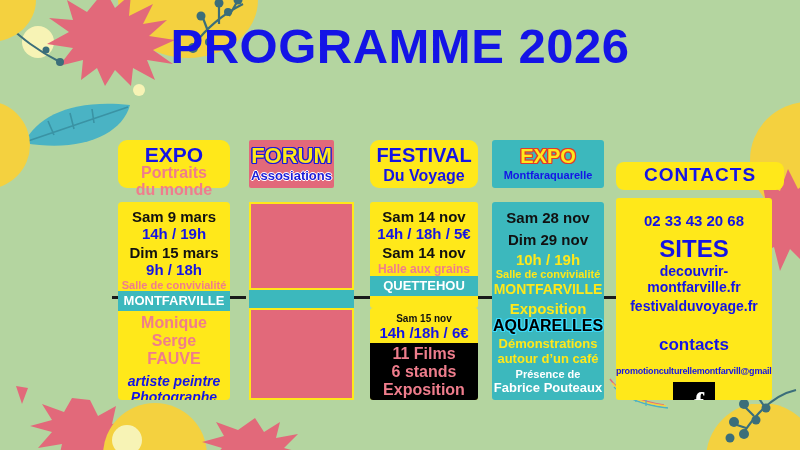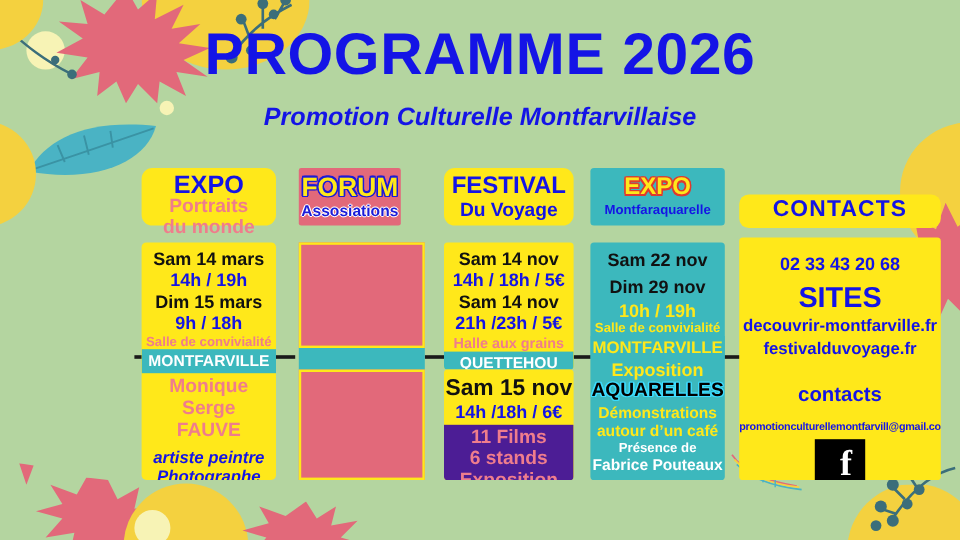--- a/index.html
+++ b/index.html
@@ -43,21 +43,21 @@
   .hdr .l2{font-size:15px;font-weight:bold;line-height:1.02;}
   .body{
     box-sizing:border-box;
     text-align:center;
     overflow:hidden;
   }
 
   .yellow{background:#ffe81a;}
   .pinkbg{background:#e2697a;}
   .tealbg{background:#3cb8bd;}
-  .cream{background:#4c1d95;}
+  .cream{background:#000000;}
 
   .blue{color:#1414e6;}
   .black{color:#111111;}
   .pink{color:#ef7d8c;}
   .white{color:#ffffff;}
 
   .b{font-weight:bold;}
   .it{font-style:italic;}
 
   
@@ -187,38 +187,37 @@
 
     <svg class="leafsvg" style="left:608px;top:375px;" width="70" height="36" viewBox="0 0 70 36">
       <path fill="none" stroke="#e2697a" stroke-width="1.4" d="M2,4 C10,16 28,26 56,30"></path>
       <path fill="none" stroke="#4ab3c4" stroke-width="1.4" d="M6,12 C16,22 34,30 60,33"></path>
       <path fill="none" stroke="#f4d13f" stroke-width="1.4" d="M4,8 C14,19 31,28 58,31"></path>
       <path fill="none" stroke="#4ab3c4" stroke-width="1.2" d="M14,10 L18,22 M26,16 L28,27 M38,21 L38,31"></path>
     </svg>
   </div>
 
   <div class="title">PROGRAMME 2026</div>
-  <div class="subtitle">Promotion Culturelle Montfarvillaise</div>
 
   <div class="rule" style="left:112px;top:296px;width:14px;"></div>
   <div class="rule" style="left:228px;top:296px;width:18px;"></div>
   <div class="rule" style="left:354px;top:296px;width:18px;"></div>
   <div class="rule" style="left:478px;top:296px;width:18px;"></div>
   <div class="rule" style="left:600px;top:296px;width:140px;"></div>
 
   <div class="col" style="left:118px;top:140px;width:112px;">
     <div class="hdr yellow" style="height:48px;">
       <div class="l1 blue b">EXPO</div>
       <div class="l2 pink b" style="font-size:16px;">Portraits</div>
       <div class="l2 pink b" style="font-size:16px;">du monde</div>
     </div>
   </div>
 
   <div class="col body yellow" style="left:118px;top:202px;width:112px;height:198px;border-radius:4px;">
-    <div class="b black" style="font-size:15px;margin-top:6px;">Sam 14 mars</div>
+    <div class="b black" style="font-size:15px;margin-top:6px;">Sam 9 mars</div>
     <div class="b blue" style="font-size:15px;">14h / 19h</div>
     <div class="b black" style="font-size:15px;margin-top:2px;">Dim 15 mars</div>
     <div class="b blue" style="font-size:15px;">9h / 18h</div>
     <div class="b pink" style="font-size:11px;margin-top:1px;">Salle de convivialité</div>
     <div class="band" style="font-size:13px;padding:2px 0 3px 0;">MONTFARVILLE</div>
     <div class="b pink" style="font-size:16px;margin-top:3px;">Monique</div>
     <div class="b pink" style="font-size:16px;">Serge</div>
     <div class="b pink" style="font-size:16px;">FAUVE</div>
     <div class="b it blue" style="font-size:14px;margin-top:5px;">artiste peintre</div>
     <div class="b it blue" style="font-size:14px;">Photographe</div>
@@ -238,63 +237,62 @@
     <div class="hdr yellow" style="height:48px;padding-top:5px;">
       <div class="l1 blue b" style="font-size:20px;">FESTIVAL</div>
       <div class="l2 blue b" style="font-size:16px;margin-top:3px;">Du Voyage</div>
     </div>
   </div>
 
   <div class="col body yellow" style="left:370px;top:202px;width:108px;height:106px;border-radius:3px;">
     <div class="b black" style="font-size:15px;margin-top:6px;">Sam 14 nov</div>
     <div class="b blue" style="font-size:15px;">14h / 18h / 5€</div>
     <div class="b black" style="font-size:15px;margin-top:2px;">Sam 14 nov</div>
-    <div class="b blue" style="font-size:15px;">21h /23h / 5€</div>
     <div class="b pink" style="font-size:12px;margin-top:1px;">Halle aux grains</div>
     <div class="band" style="font-size:13px;padding:2px 0 3px 0;">QUETTEHOU</div>
   </div>
 
   <div class="col body yellow" style="left:370px;top:308px;width:108px;height:92px;border-radius:3px;">
-    <div class="b black" style="font-size:19px;margin-top:5px;">Sam 15 nov</div>
+    <div class="b black" style="font-size:10px;margin-top:5px;">Sam 15 nov</div>
     <div class="b blue" style="font-size:15px;">14h /18h / 6€</div>
     <div class="cream" style="margin-top:2px;padding:2px 0 4px 0;">
       <div class="b pink" style="font-size:16px;">11 Films</div>
       <div class="b pink" style="font-size:16px;">6 stands</div>
       <div class="b pink" style="font-size:16px;">Exposition</div>
     </div>
   </div>
 
   <div class="col" style="left:492px;top:140px;width:112px;">
     <div class="hdr tealbg" style="height:48px;border-radius:3px;padding-top:6px;">
       <div class="l1 b ol-red" style="font-size:20px;">EXPO</div>
       <div class="l2 b blue" style="font-size:11px;margin-top:4px;">Montfaraquarelle</div>
     </div>
   </div>
 
   <div class="col body tealbg" style="left:492px;top:202px;width:112px;height:198px;border-radius:3px;">
-    <div class="b black" style="font-size:15px;margin-top:7px;">Sam 22 nov</div>
+    <div class="b black" style="font-size:15px;margin-top:7px;">Sam 28 nov</div>
     <div class="b black" style="font-size:15px;margin-top:5px;">Dim 29 nov</div>
     <div class="b" style="font-size:15px;color:#ffe81a;margin-top:3px;">10h / 19h</div>
     <div class="b" style="font-size:11px;color:#ffe81a;">Salle de convivialité</div>
     <div class="band ylw-text" style="font-size:14px;padding:1px 0 2px 0;background:#3cb8bd;">MONTFARVILLE</div>
     <div class="b" style="font-size:15px;color:#ffe81a;margin-top:1px;">Exposition</div>
     <div class="b ol-aqua" style="font-size:16px;">AQUARELLES</div>
     <div class="b" style="font-size:13px;color:#ffe81a;margin-top:1px;">Démonstrations</div>
     <div class="b" style="font-size:13px;color:#ffe81a;">autour d’un café</div>
     <div class="b white" style="font-size:11px;margin-top:2px;">Présence de</div>
     <div class="b white" style="font-size:13px;">Fabrice Pouteaux</div>
   </div>
 
   <div class="col" style="left:616px;top:162px;width:168px;">
     <div class="hdr yellow" style="height:28px;padding-top:3px;border-radius:8px;">
       <div class="l1 blue b" style="font-size:19px;letter-spacing:1px;">CONTACTS</div>
     </div>
   </div>
 
-  <div class="col body yellow" style="left:616px;top:198px;width:168px;height:202px;border-radius:3px;">
+  <div class="col body yellow" style="left:616px;top:198px;width:156px;height:202px;border-radius:3px;">
     <div class="b blue" style="font-size:15px;margin-top:14px;">02 33 43 20 68</div>
     <div class="b blue" style="font-size:24px;margin-top:6px;">SITES</div>
     <div class="b blue" style="font-size:14px;">decouvrir-montfarville.fr</div>
     <div class="b blue" style="font-size:14px;margin-top:3px;">festivalduvoyage.fr</div>
     <div class="b blue" style="font-size:17px;margin-top:21px;">contacts</div>
     <div class="b blue" style="font-size:9px;margin-top:11px;letter-spacing:-0.2px;">promotionculturellemontfarvill@gmail.com</div>
     <div style="margin-top:6px;">
       <span class="fb">
         <span class="fb-inner">
           <span class="fb-f">f</span>

